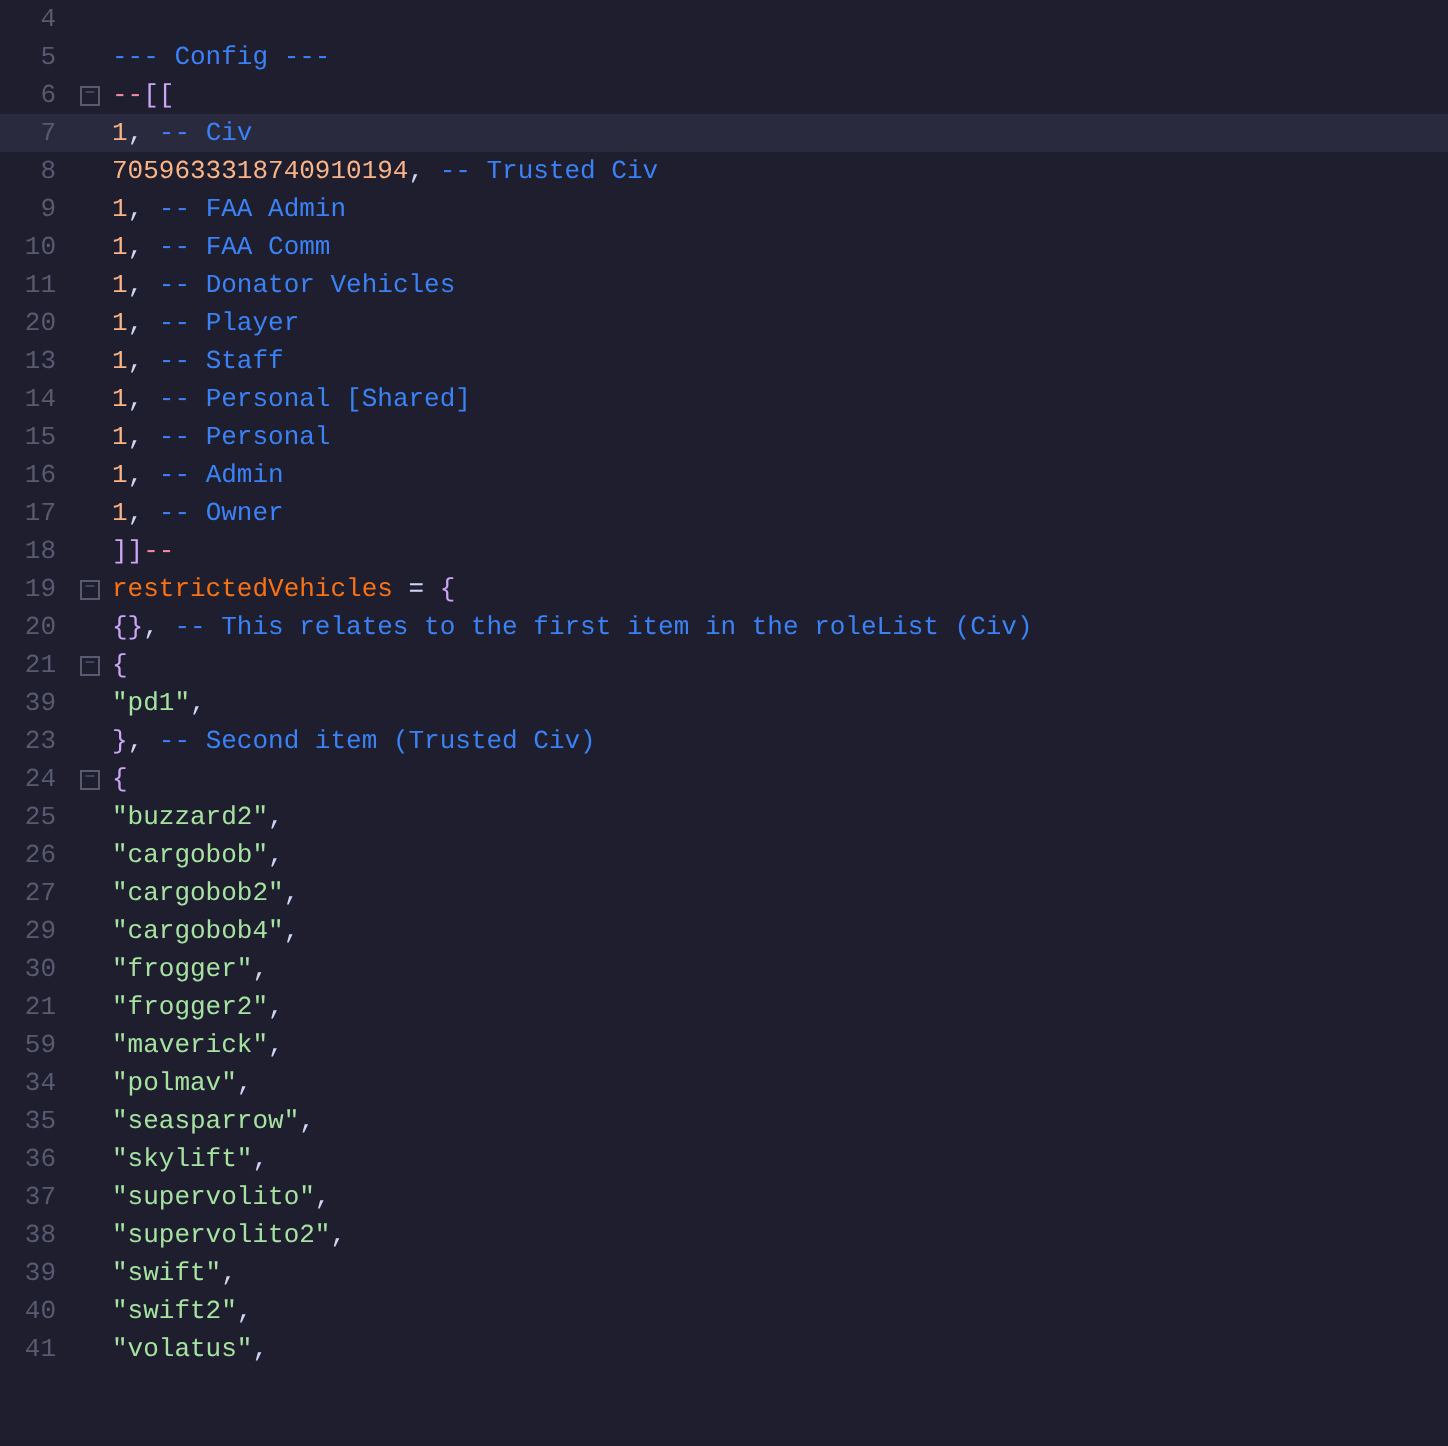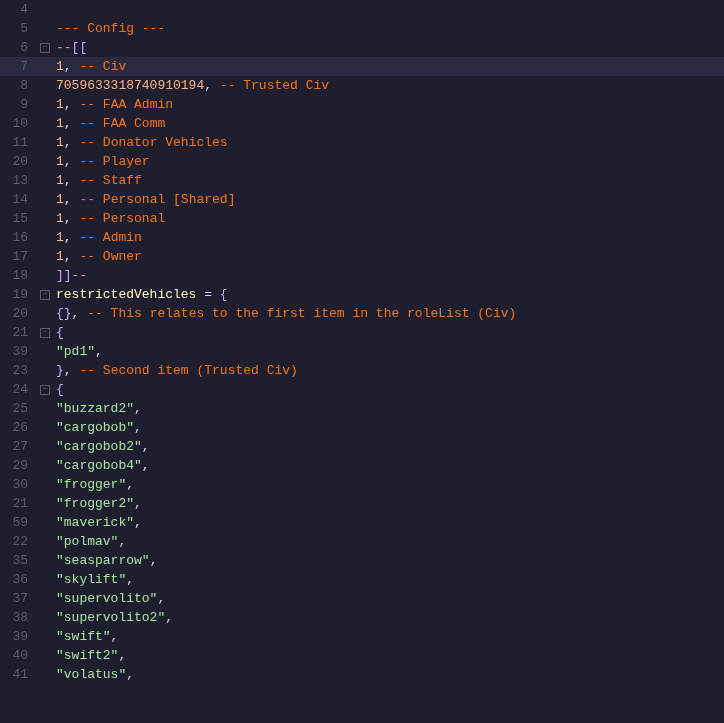--- a/index.html
+++ b/index.html
@@ -65,27 +65,27 @@
       background: #1e1e2e;
     }
 
     .code-content {
       padding-left: 4px;
       white-space: pre;
       flex: 1;
     }
 
     
-    .c-comment { color: #f97316; }
+    .c-comment { color: #3b82f6; }
     .c-number { color: #fab387; }
     .c-string { color: #a6e3a1; }
     .c-bracket { color: #cba6f7; }
     .c-punct { color: #cdd6f4; }
     .c-dash { color: #f38ba8; }
-    .c-varname { color: #fef9c3; }
+    .c-varname { color: #f97316; }
     .c-equals { color: #cdd6f4; }
   </style>
 </head>
 <body>
 
 <div class="code-editor" id="editor">
     <div class="code-line">
       <span class="line-number">4</span>
       <span class="fold-gutter"></span>
       <span class="code-content"></span>
@@ -227,21 +227,21 @@
       <span class="line-number">21</span>
       <span class="fold-gutter"></span>
       <span class="code-content"><span class="c-string">"frogger2"</span><span class="c-punct">,</span></span>
     </div>
     <div class="code-line">
       <span class="line-number">59</span>
       <span class="fold-gutter"></span>
       <span class="code-content"><span class="c-string">"maverick"</span><span class="c-punct">,</span></span>
     </div>
     <div class="code-line">
-      <span class="line-number">22</span>
+      <span class="line-number">34</span>
       <span class="fold-gutter"></span>
       <span class="code-content"><span class="c-string">"polmav"</span><span class="c-punct">,</span></span>
     </div>
     <div class="code-line">
       <span class="line-number">35</span>
       <span class="fold-gutter"></span>
       <span class="code-content"><span class="c-string">"seasparrow"</span><span class="c-punct">,</span></span>
     </div>
     <div class="code-line">
       <span class="line-number">36</span>

